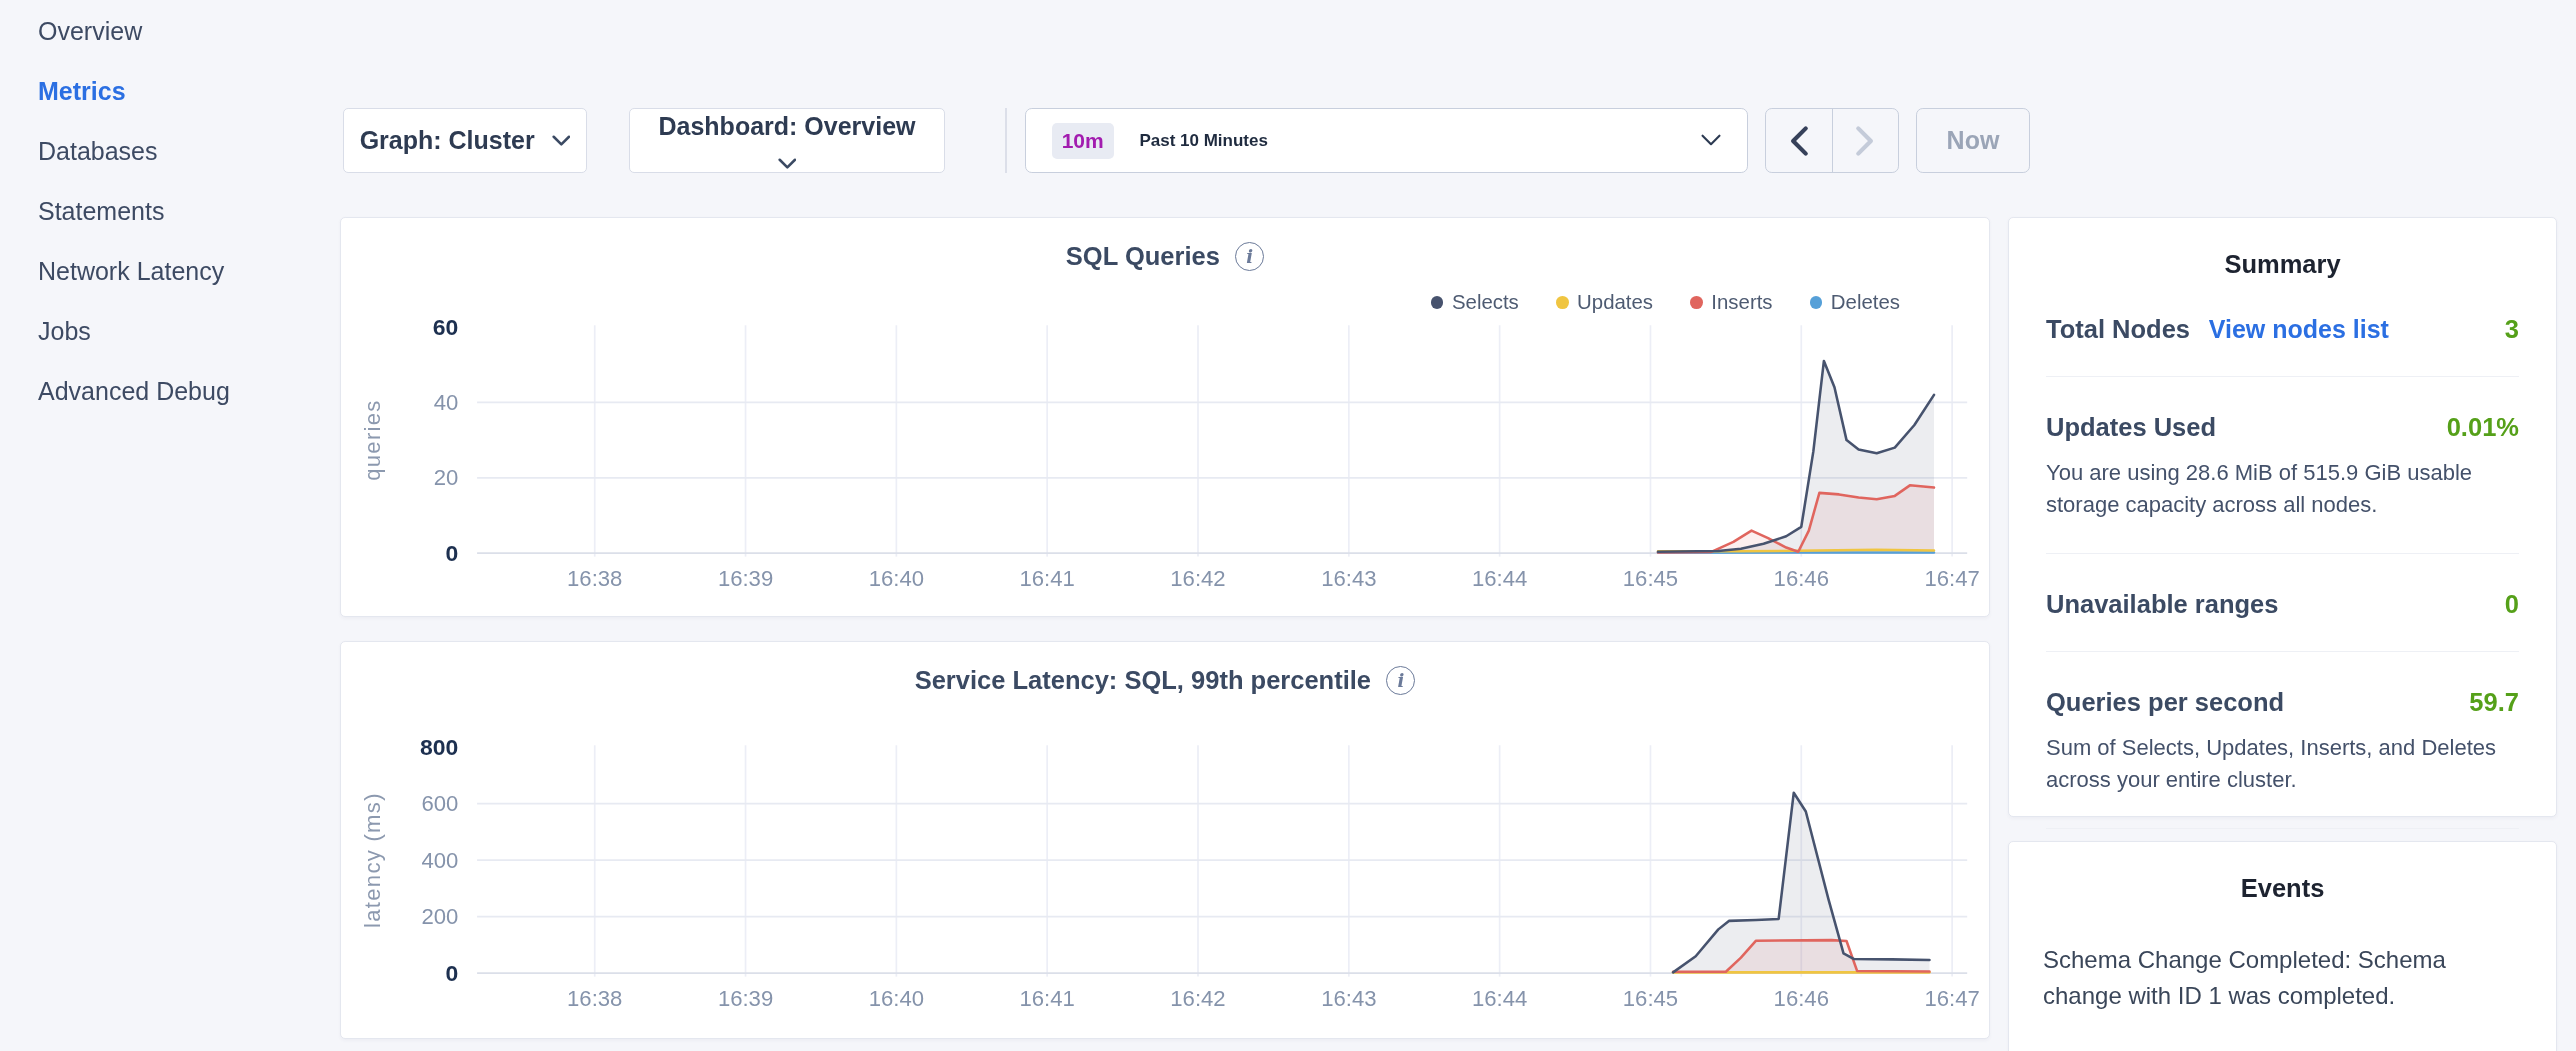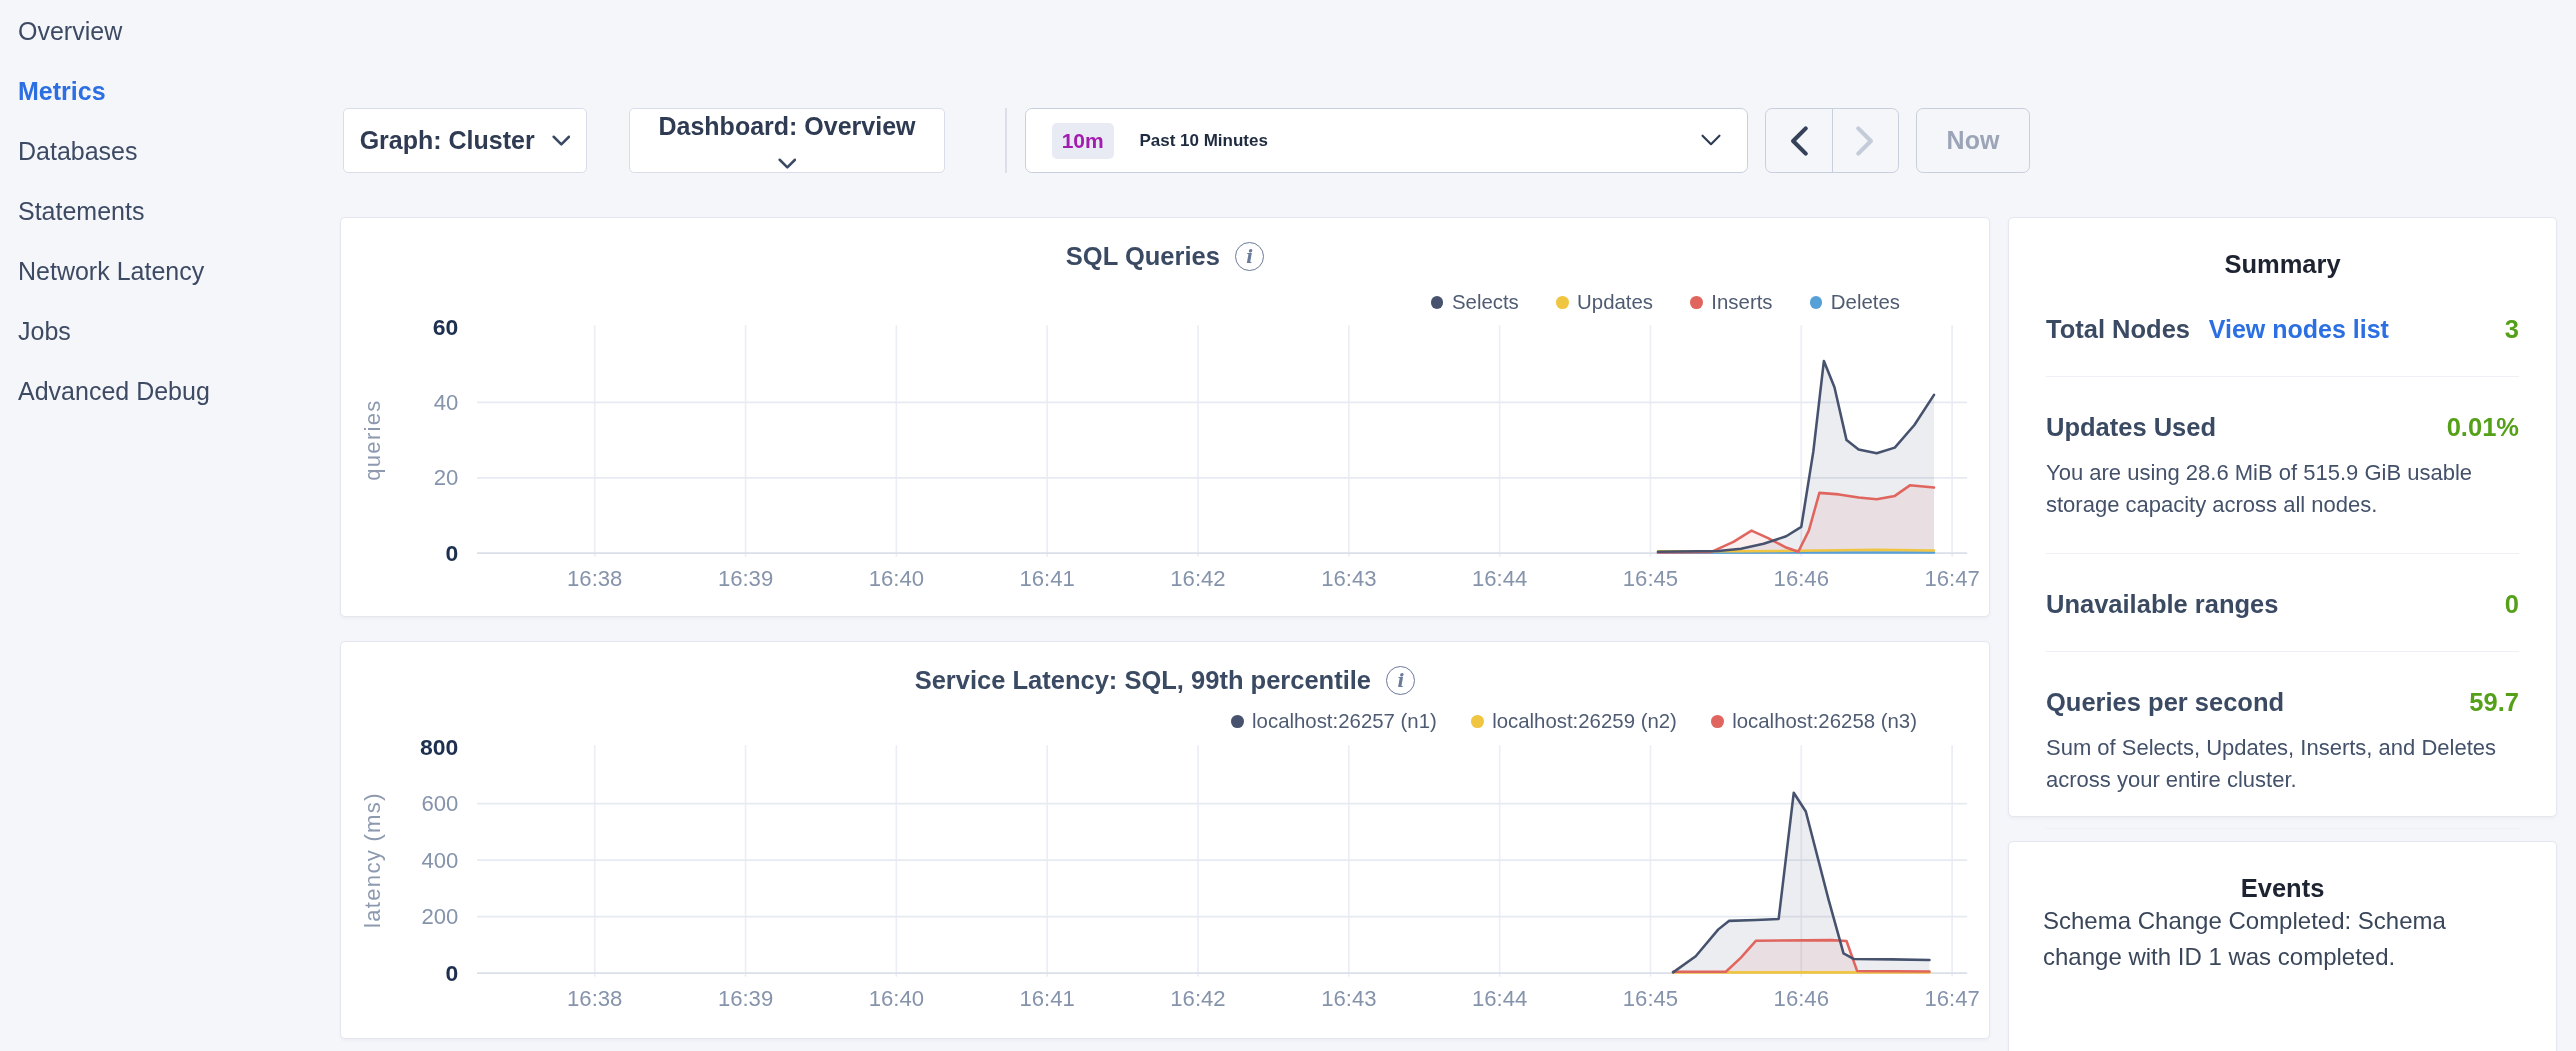--- a/index.html
+++ b/index.html
@@ -12,21 +12,21 @@
     position: relative;
     width: 2576px;
     height: 1051px;
     overflow: hidden;
     background: #f5f6fa;
   }
   
   #sidebar { position: absolute; left: 0; top: 0; width: 340px; padding-top: 1.7px; }
   .side-item {
     height: 60px; display: flex; align-items: center;
-    padding-left: 18px; font-size: 25px; color: #3d4a63; cursor: pointer;
+    padding-left: 38px; font-size: 25px; color: #3d4a63; cursor: pointer;
   }
   .side-item.active { color: #2b6fe2; font-weight: 700; }
   
   #page-title {
     position: absolute; left: 343px; top: 20.4px;
     font-size: 39px; font-weight: 500; color: #23272f; letter-spacing: 0.4px;
   }
   
   .dd {
     position: absolute; top: 108px; height: 65px; background: #fff;
@@ -95,21 +95,21 @@
   .panel-title { margin-top: 32px; text-align: center; font-size: 25.5px; font-weight: 700; color: #1d2330; }
   .sum-row { margin-top: 36px; }
   .row-head { display: flex; align-items: baseline; }
   .row-label { font-size: 25.5px; font-weight: 700; color: #3b4a63; }
   .row-link { margin-left: 18.7px; font-size: 25px; font-weight: 600; color: #2b6fe2; cursor: pointer; }
   .row-value { margin-left: auto; font-size: 25.5px; font-weight: 700; color: #55a019; white-space: nowrap; }
   .row-desc { margin-top: 15.3px; font-size: 22px; color: #44516a; line-height: 1.45; }
   .sum-div { border: none; border-top: 1.7px solid #eef0f5; margin: 32px 0 0; }
   
   #events-card .inner { padding: 0 34px; }
-  .event-text { font-size: 24px; color: #3a4659; line-height: 1.5; }
+  .event-text { margin-top: 39px; font-size: 24px; color: #3a4659; line-height: 1.5; }
   .event-time { margin-top: 6.8px; font-size: 22px; color: #5a6a85; }
 </style>
 </head>
 <body>
 
 <div id="app">
 
   <nav id="sidebar">
       <div class="side-item">Overview</div>
       <div class="side-item active">Metrics</div>
@@ -221,34 +221,20 @@
           <path d="M1548.4777327935226,293.11333333333334 L1610.5425101214576,292.67 L1637.1417004048585,280.7 L1658.421052631579,267.4 L1677.9271255060728,276.26666666666665 L1699.2064777327937,287.34999999999997 L1713.3927125506073,292.22666666666663 L1725.8056680161944,267.4 L1738.2186234817812,223.0666666666667 L1761.271255060729,224.84 L1784.3238866396762,228.38666666666666 L1805.6032388663966,230.60333333333335 L1826.8825910931173,226.61333333333334 L1844.6153846153848,214.2 L1872.9878542510123,216.85999999999999" fill="none" stroke="#e0655e" stroke-width="3" stroke-linejoin="round" stroke-linecap="round"></path>
           <path d="M1548.4777327935226,292.22666666666663 L1619.408906882591,291.34 L1646.0080971659918,288.68 L1672.6072874493927,282.9166666666667 L1699.2064777327937,274.05 L1716.9392712550607,262.9666666666667 L1731.1255060728747,174.3 L1743.5384615384617,67.9 L1755.9514170040486,98.93333333333335 L1770.1376518218626,161 L1784.3238866396762,172.08333333333334 L1805.6032388663966,176.51666666666668 L1826.8825910931173,169.86666666666667 L1849.9352226720648,143.26666666666665 L1872.9878542510123,107.80000000000001" fill="none" stroke="#47536e" stroke-width="3" stroke-linejoin="round" stroke-linecap="round"></path>
         </svg></div>
   </section>
 
   <section class="card" id="chart-card-1">
     <div class="chart-title-row">
       <span>Service Latency: SQL, 99th percentile</span>
       <span class="info-icon">i</span>
     </div>
-    <div class="legend" id="legend-1">
-        <span class="legend-item">
-          <span class="legend-dot" style="background: rgb(71, 83, 110);"></span>
-          <span>localhost:26257 (n1)</span>
-        </span>
-        <span class="legend-item">
-          <span class="legend-dot" style="background: rgb(240, 197, 65);"></span>
-          <span>localhost:26259 (n2)</span>
-        </span>
-        <span class="legend-item">
-          <span class="legend-dot" style="background: rgb(224, 101, 94);"></span>
-          <span>localhost:26258 (n3)</span>
-        </span>
-      </div>
     <div class="chart-svg-holder" id="svg-holder-1"><svg width="1650" height="298" viewBox="0 0 1940 350">
           <line x1="298.3157894736842" y1="26" x2="298.3157894736842" y2="298" stroke="#eceef6" stroke-width="2"></line>
           <text x="298.3157894736842" y="332" text-anchor="middle" fill="#8593ab" font-size="26">16:38</text>
           <line x1="475.6437246963563" y1="26" x2="475.6437246963563" y2="298" stroke="#eceef6" stroke-width="2"></line>
           <text x="475.6437246963563" y="332" text-anchor="middle" fill="#8593ab" font-size="26">16:39</text>
           <line x1="652.9716599190283" y1="26" x2="652.9716599190283" y2="298" stroke="#eceef6" stroke-width="2"></line>
           <text x="652.9716599190283" y="332" text-anchor="middle" fill="#8593ab" font-size="26">16:40</text>
           <line x1="830.2995951417004" y1="26" x2="830.2995951417004" y2="298" stroke="#eceef6" stroke-width="2"></line>
           <text x="830.2995951417004" y="332" text-anchor="middle" fill="#8593ab" font-size="26">16:41</text>
           <line x1="1007.6275303643725" y1="26" x2="1007.6275303643725" y2="298" stroke="#eceef6" stroke-width="2"></line>

